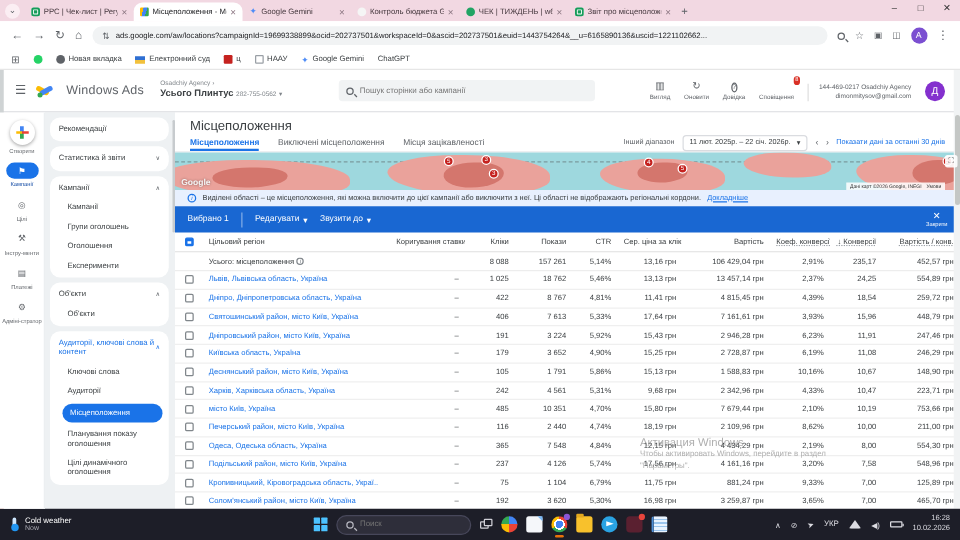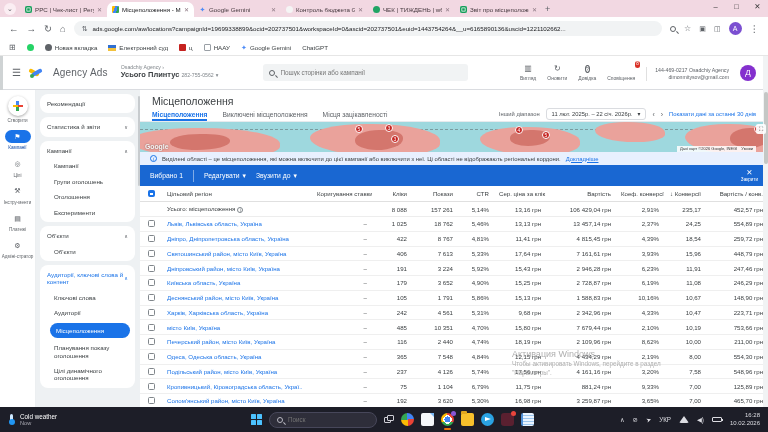--- a/index.html
+++ b/index.html
@@ -252,21 +252,21 @@
     </span>
 </div>
 
 <div id="adsbar">
   <span class="nic" style="font-size:10px">☰</span>
   <div class="almark">
       <i class="b2"></i>
       <i class="b1"></i>
       <i class="b3"></i>
     </div>
-  <span class="alname">Agency Ads</span>
+  <span class="alname">Windows Ads</span>
   <div class="acct">
     <div class="bc">Osadchiy Agency ›</div>
     <div class="nm"><span>Усього Плинтус</span> <span class="nid">282-755-0562</span> <span class="nid">▾</span></div>
   </div>
   <div class="adsearch">
     <span class="mag"></span>
     <input placeholder="Пошук сторінки або кампанії" style="">
   </div>
   <div class="hact">
     <div class="hicon">

